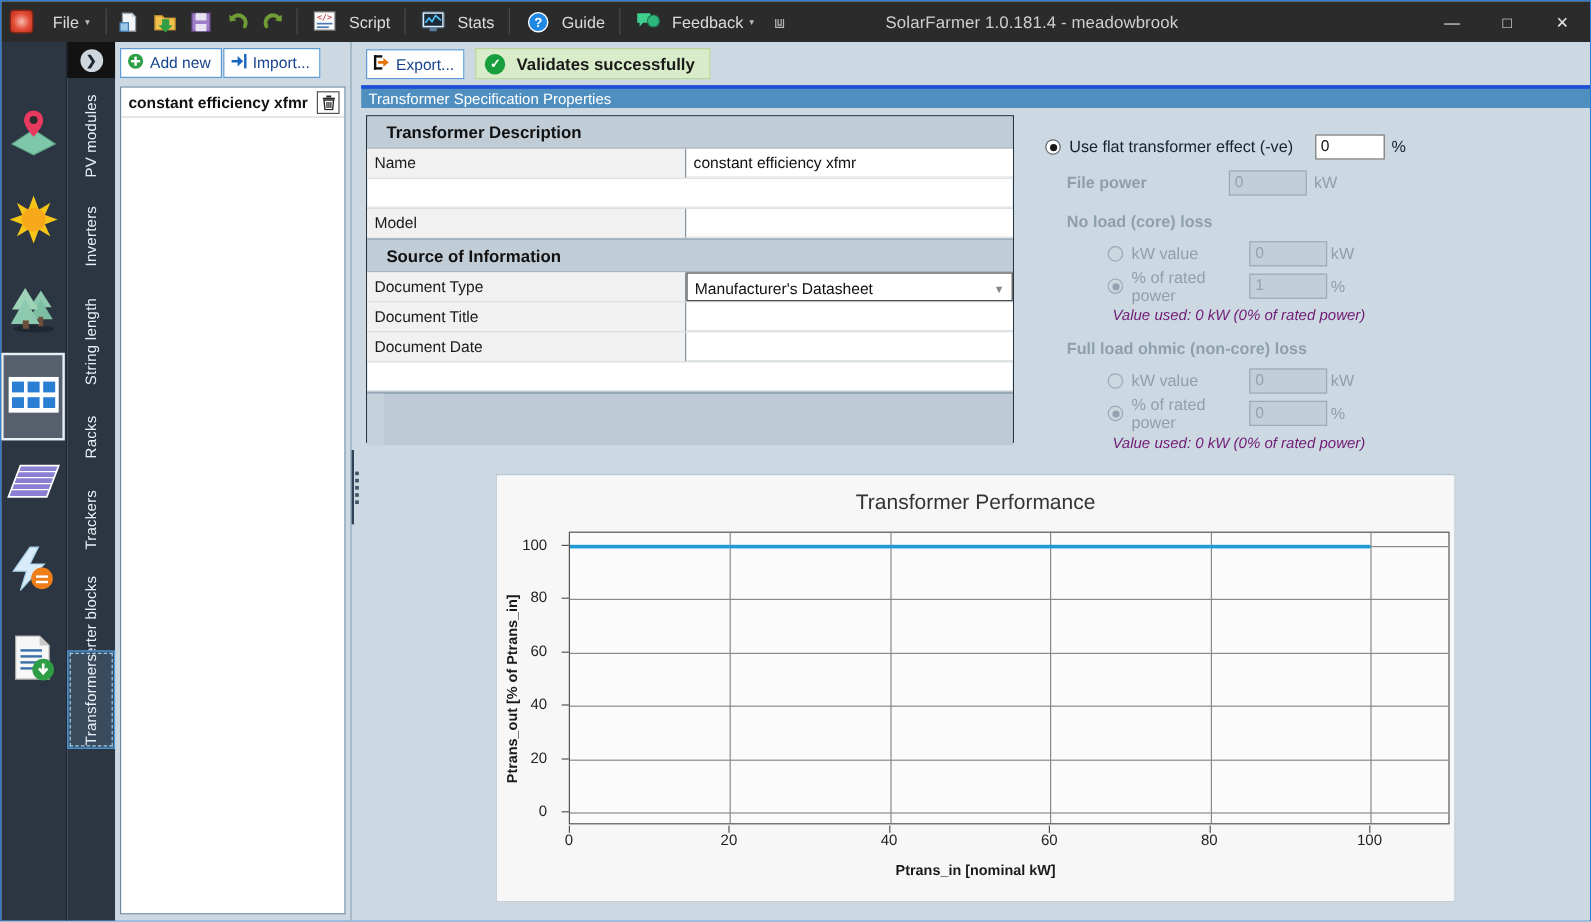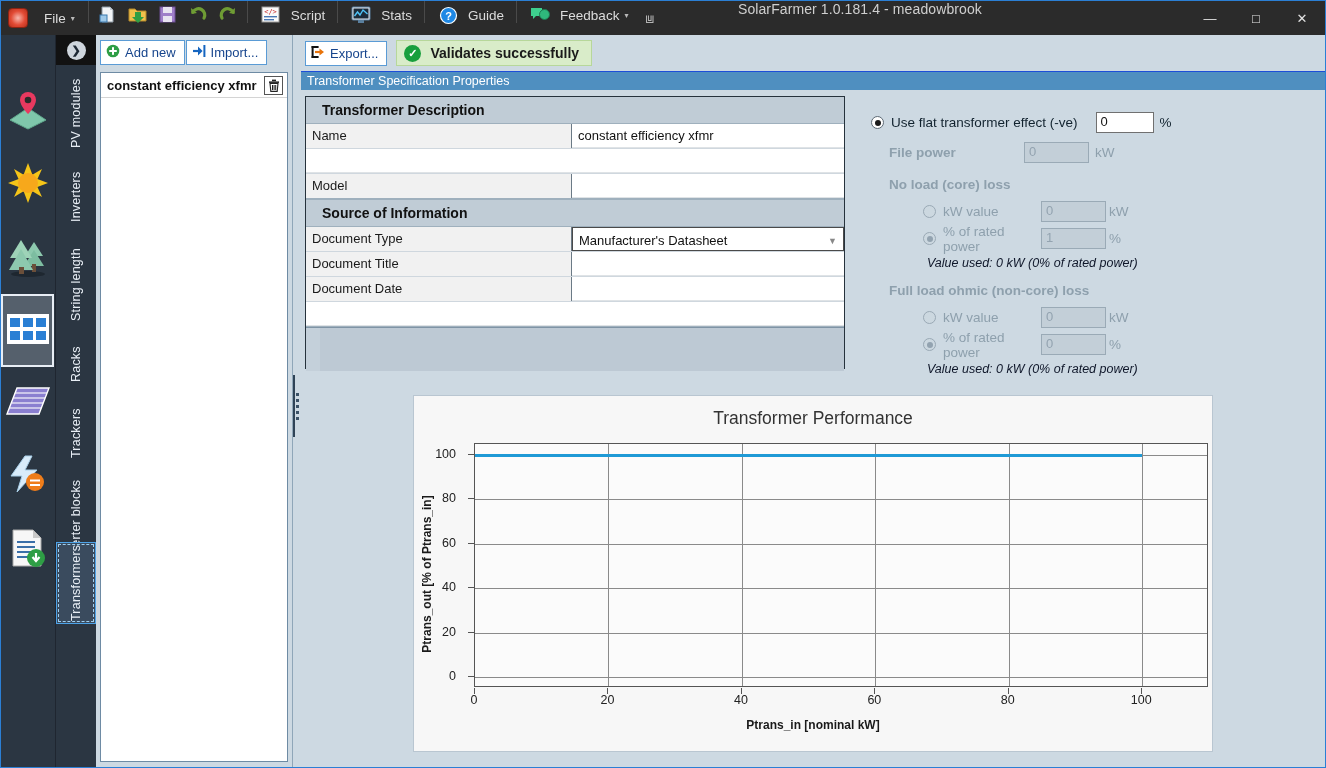--- a/index.html
+++ b/index.html
@@ -18,21 +18,21 @@
     background: #cdd9e2;
     border: 1px solid #2b7fd4;
     overflow: hidden;
   }
 
   
   .titlebar {
     position: absolute; top: 0; left: 0;
     width: 1324px; height: 34px;
     background: #2b2b2b;
-    display: flex; align-items: flex-start;
+    display: flex; align-items: center;
     color: #d8d8d8;
   }
   .tb-logo {
     width: 34px; height: 34px;
     display: flex; align-items: center; justify-content: center;
   }
   .tb-logo-inner {
     width: 20px; height: 20px; border-radius: 4px;
     background: radial-gradient(circle at 50% 50%, #f6b8ae 0%, #e24b35 55%, #b8301c 100%);
     border: 1px solid #8c2413;
@@ -192,21 +192,21 @@
     width: 17px; height: 17px; border-radius: 50%;
     background: #189f3d; color: #fff;
     display: flex; align-items: center; justify-content: center;
     font-size: 11px; font-weight: bold;
   }
   .section-header {
     background: #4f8fc0;
     color: #fff; font-size: 12.5px;
     padding: 2px 0 2px 6px;
     height: 19px;
-    border-top: 1px solid #1d4ed8;
+    border-top: 3px solid #1d4ed8;
   }
 
   
   .descpanel {
     position: absolute; left: 4px; top: 61px;
     width: 540px; height: 273px;
     border: 1px solid #26323c;
     background: #c0ccd6;
   }
   .grp {
@@ -274,21 +274,21 @@
     border: 1px solid #707070; background: #fff;
     height: 21px; padding: 1px 4px;
     font-size: 13px; color: #111;
   }
   .txt.dis {
     background: #c3cfd8; border-color: #9aaab6; color: #93a3b0;
   }
   .unit { margin-left: 6px; font-size: 13.5px; }
   .unit.dis { color: #8ea0ad; }
   .note {
-    font-style: italic; font-size: 12.5px; color: #0f172a;
+    font-style: italic; font-size: 12.5px; color: #701a75;
   }
 
   
   .chartcard {
     position: absolute; left: 112px; top: 360px;
     width: 800px; height: 357px;
     background: #f7f7f7;
     border: 1px solid #b9c6d1;
   }
   .chart-title {

